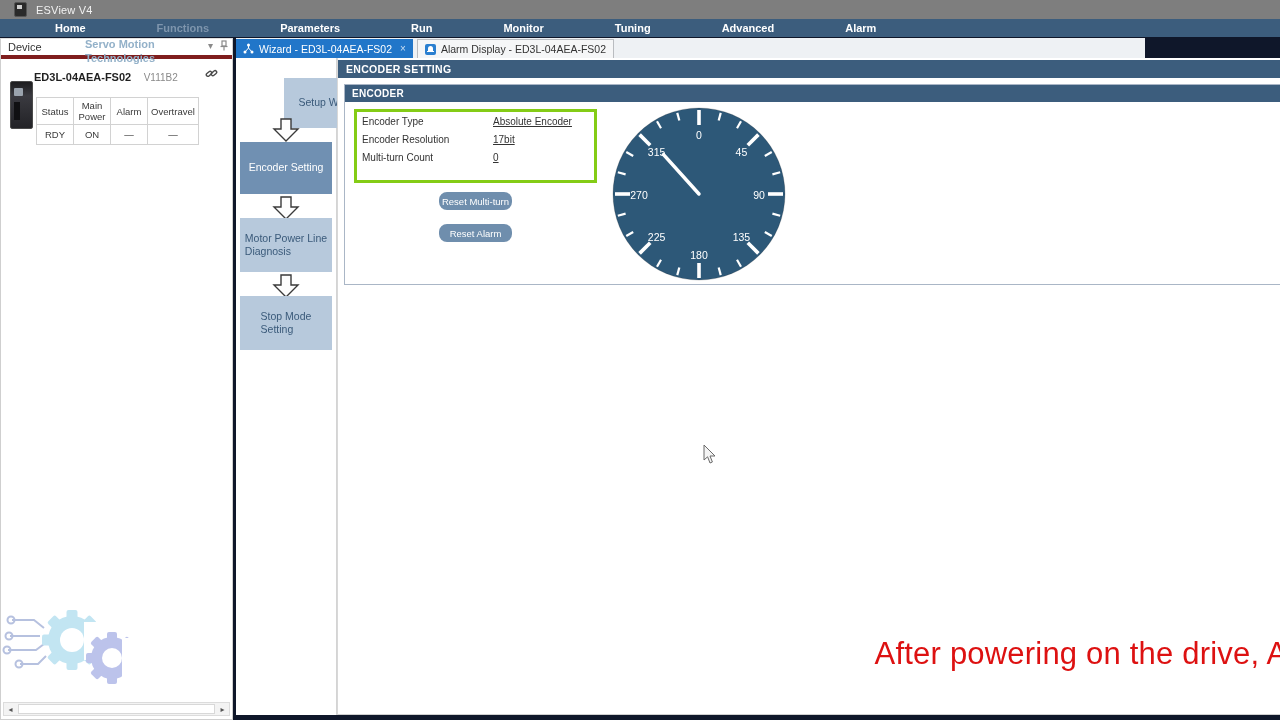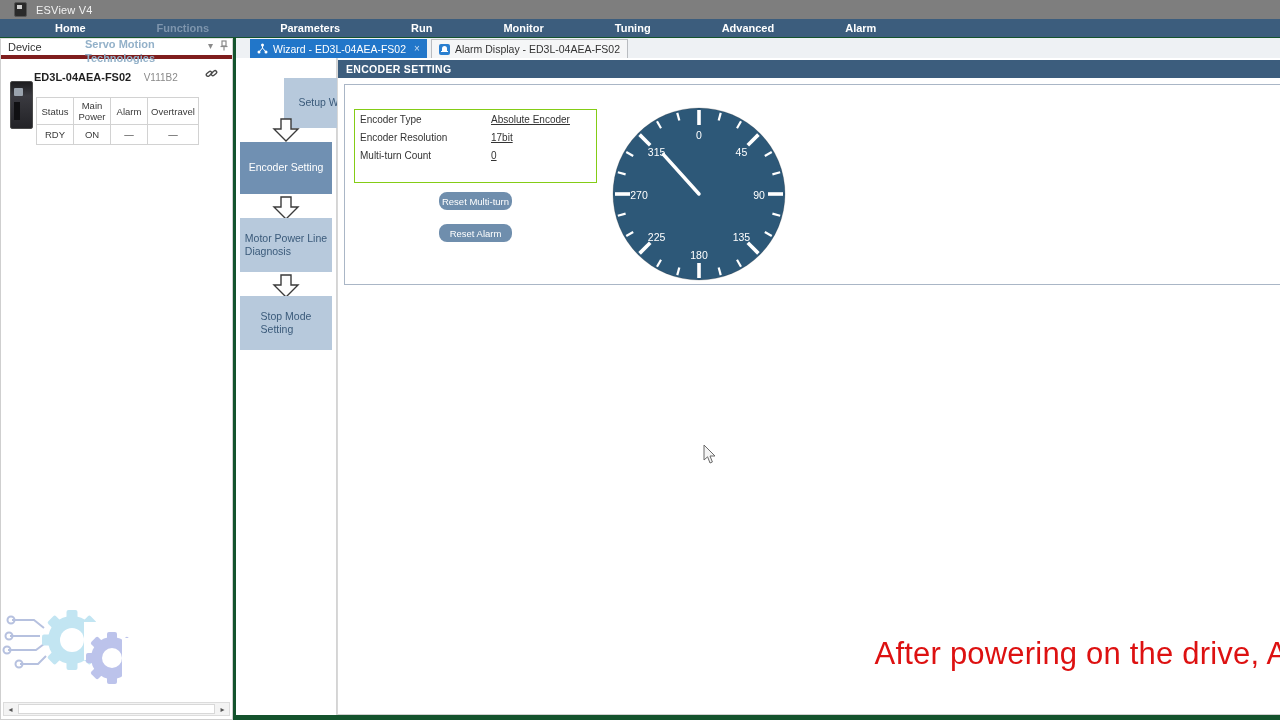--- a/index.html
+++ b/index.html
@@ -3,21 +3,21 @@
 <meta charset="utf-8">
 <style>
   :root{
     --titlebar-bg:#7e7e7e; --menubar-bg:#3c5d7d; --active-tab-bg:#2176c9;
     --section-bar-bg:#3c5d7d; --step-bg:#b7c9dc; --step-active-bg:#7090b2;
     --step-text:#3a5a7a; --button-bg:#6f8ead; --dial-bg:#2d5878;
     --status-on-green:#2fa83c; --annotation-red:#dd1111; --motor-row-bg:#a9b6c3;
   }
   *{box-sizing:border-box; margin:0; padding:0;}
   body{width:1280px;height:720px;overflow:hidden;font-family:"Liberation Sans",sans-serif;background:#fff;}
-  #app{position:relative;width:1280px;height:720px;background:#14532d;}
+  #app{position:relative;width:1280px;height:720px;background:#0f172a;}
 
   
   .titlebar{position:absolute;left:0;top:0;width:1280px;height:19px;background:var(--titlebar-bg);display:flex;align-items:center;}
   .app-icon{width:13px;height:15px;margin-left:14px;background:#2a2a2a;border:1px solid #555;border-radius:2px;position:relative;}
   .app-icon:before{content:"";position:absolute;left:2px;top:2px;width:5px;height:4px;background:#cfcfcf;}
   .titlebar .title{color:#f2f2f2;font-size:11px;margin-left:9px;letter-spacing:.2px;}
 
   
   .menubar{position:absolute;left:0;top:19px;width:1280px;height:18px;background:var(--menubar-bg);display:flex;align-items:center;gap:28px;padding-left:12px;}
   .menu-item{color:#fff;font-size:11px;font-weight:bold;cursor:default;padding-left:43px;}
@@ -42,42 +42,42 @@
   .status-table td{height:20px;}
   .status-on{color:var(--status-on-green);font-weight:bold;}
   .status-dash{color:#9a9a9a;}
   .motor-row{position:absolute;left:2px;top:107px;width:228px;height:25px;background:var(--motor-row-bg);display:flex;align-items:center;gap:7px;padding-left:14px;}
   .motor-row .motor-name{font-size:10px;color:#2e3f52;}
   .hscroll{position:absolute;left:2px;bottom:3px;width:227px;height:14px;background:#f3f3f3;border:1px solid #dcdcdc;display:flex;align-items:center;justify-content:space-between;}
   .hscroll .arrow{width:13px;height:12px;font-size:8px;color:#555;display:flex;align-items:center;justify-content:center;background:#f3f3f3;}
   .hscroll .thumb{flex:1;height:10px;margin:0 1px;background:#fff;border:1px solid #d8d8d8;}
 
   
-  .tabbar{position:absolute;left:236px;top:38px;width:1044px;height:20px;background:#eef1f4;display:flex;align-items:flex-end;gap:4px;padding-left:14px;text-align:center;}
+  .tabbar{position:absolute;left:236px;top:38px;width:909px;height:20px;background:#eef1f4;display:flex;align-items:flex-end;gap:4px;padding-left:0;text-align:center;}
   .tab{height:19px;display:flex;align-items:center;gap:5px;padding:0 7px;font-size:10.5px;}
   .tab.active{background:var(--active-tab-bg);color:#fff;}
   .tab.inactive{background:#f5f6f7;color:#333;border:1px solid #b9bcc0;border-bottom:none;}
   .tab .close{font-size:10px;opacity:.75;margin-left:3px;}
   .alarm-tab-glyph{width:11px;height:11px;background:#2a7fd0;border-radius:2px;position:relative;}
   .alarm-tab-glyph:before{content:"";position:absolute;left:3px;top:2px;width:5px;height:5px;background:#fff;border-radius:50% 50% 0 0;}
   .alarm-tab-glyph:after{content:"";position:absolute;left:2px;top:7px;width:7px;height:1.5px;background:#fff;}
 
   
   .wizard{position:absolute;left:236px;top:58px;width:101px;height:657px;background:#fff;border-right:1px solid #d4d4d4;}
   .step{position:absolute;left:4px;width:92px;background:var(--step-bg);color:var(--step-text);font-size:10.5px;display:flex;align-items:center;justify-content:center;}
   .step .step-label{text-align:left;white-space:pre-line;line-height:1.25;}
   .step.active{background:var(--step-active-bg);color:#fff;}
   .step-arrow{position:absolute;left:36px;width:28px;height:24px;}
 
   
   .main{position:absolute;left:337px;top:58px;width:943px;height:657px;background:#fff;border-left:1px solid #d8d8d8;border-bottom:1px solid #d0d0d0;}
   .section-bar{position:absolute;left:0px;top:2px;width:943px;height:18px;background:var(--section-bar-bg);color:#fff;font-size:10.5px;font-weight:bold;display:flex;align-items:center;padding-left:8px;letter-spacing:.3px;}
   .groupbox{position:absolute;left:6px;top:26px;width:937px;height:201px;border:1px solid #aab6c6;border-right:none;}
   .group-header{height:17px;background:var(--section-bar-bg);color:#fff;font-size:10px;font-weight:bold;display:flex;align-items:center;padding-left:7px;letter-spacing:.3px;}
-  .form-box{position:absolute;left:9px;top:24px;width:243px;height:74px;border:1px solid #84cc16;}
+  .form-box{position:absolute;left:9px;top:24px;width:243px;height:74px;border:3px solid #84cc16;}
   .form-row{display:flex;height:18px;align-items:center;}
   .form-row .flabel{width:136px;padding-left:5px;font-size:10px;color:#333;}
   .form-row .fvalue{font-size:10px;color:#333;text-decoration:underline;}
   .btn{position:absolute;width:73px;height:18px;background:var(--button-bg);color:#fff;font-size:9.5px;border:none;border-radius:8px;display:flex;align-items:center;justify-content:center;font-family:"Liberation Sans",sans-serif;}
   .btn-multiturn{left:94px;top:107px;}
   .btn-alarm{left:94px;top:139px;}
   .dial{position:absolute;left:266px;top:21px;width:176px;height:176px;}
 
   .red-note{position:absolute;left:337px;top:578px;width:943px;text-align:center;font-size:31px;color:var(--annotation-red);letter-spacing:.2px;}
 
@@ -197,20 +197,21 @@
     </svg>
     <div class="step" style="top:238px;height:54px;">
       <span class="step-label">Stop Mode
 Setting</span>
     </div>
   </div>
 
   <div class="main">
     <div class="section-bar">ENCODER SETTING</div>
     <div class="groupbox">
+      <div class="group-header">ENCODER</div>
 
       <div class="form-box">
         <div class="form-row">
           <span class="flabel">Encoder Type</span>
           <span class="fvalue">Absolute Encoder</span>
         </div>
         <div class="form-row">
           <span class="flabel">Encoder Resolution</span>
           <span class="fvalue">17bit</span>
         </div>

